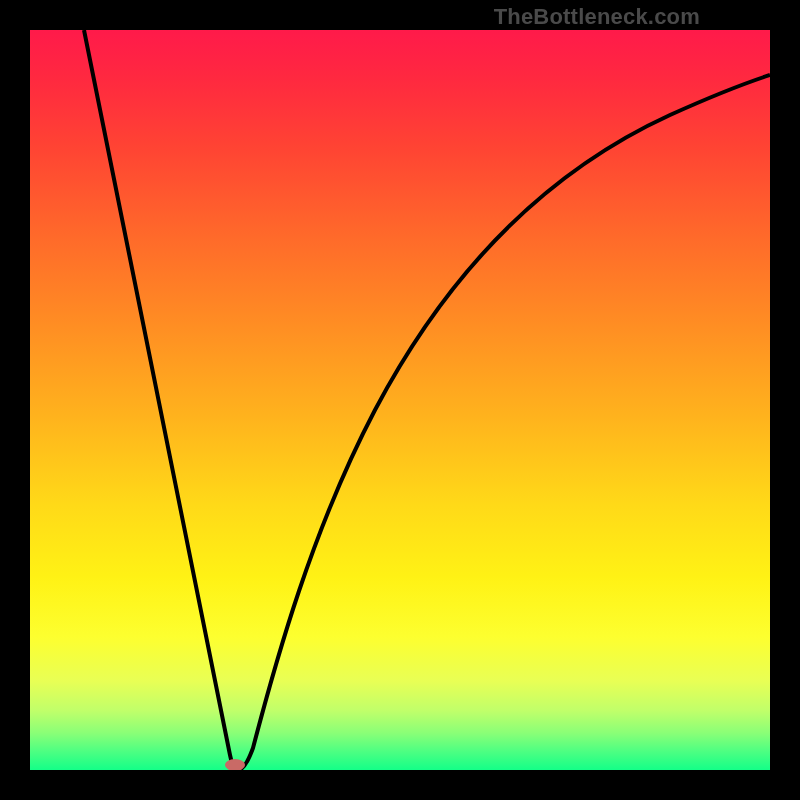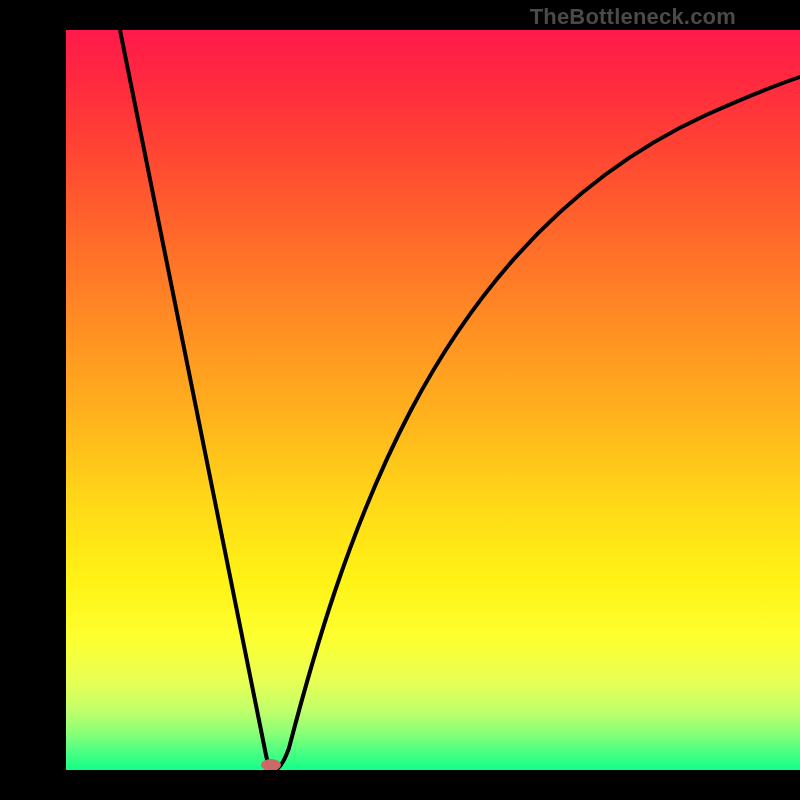--- a/index.html
+++ b/index.html
@@ -9,21 +9,20 @@
     height: 800px;
     background: #000;
     overflow: hidden;
     font-family: Arial, Helvetica, sans-serif;
   }
   .frame {
     position: relative;
     width: 712px;
     height: 800px;
     background: #000;
-    margin-left: 36px;
   }
   .watermark {
     position: absolute;
     top: 4px;
     right: 12px;
     color: #4a4a4a;
     font-size: 22px;
     font-weight: 600;
     letter-spacing: 0.2px;
     z-index: 5;

